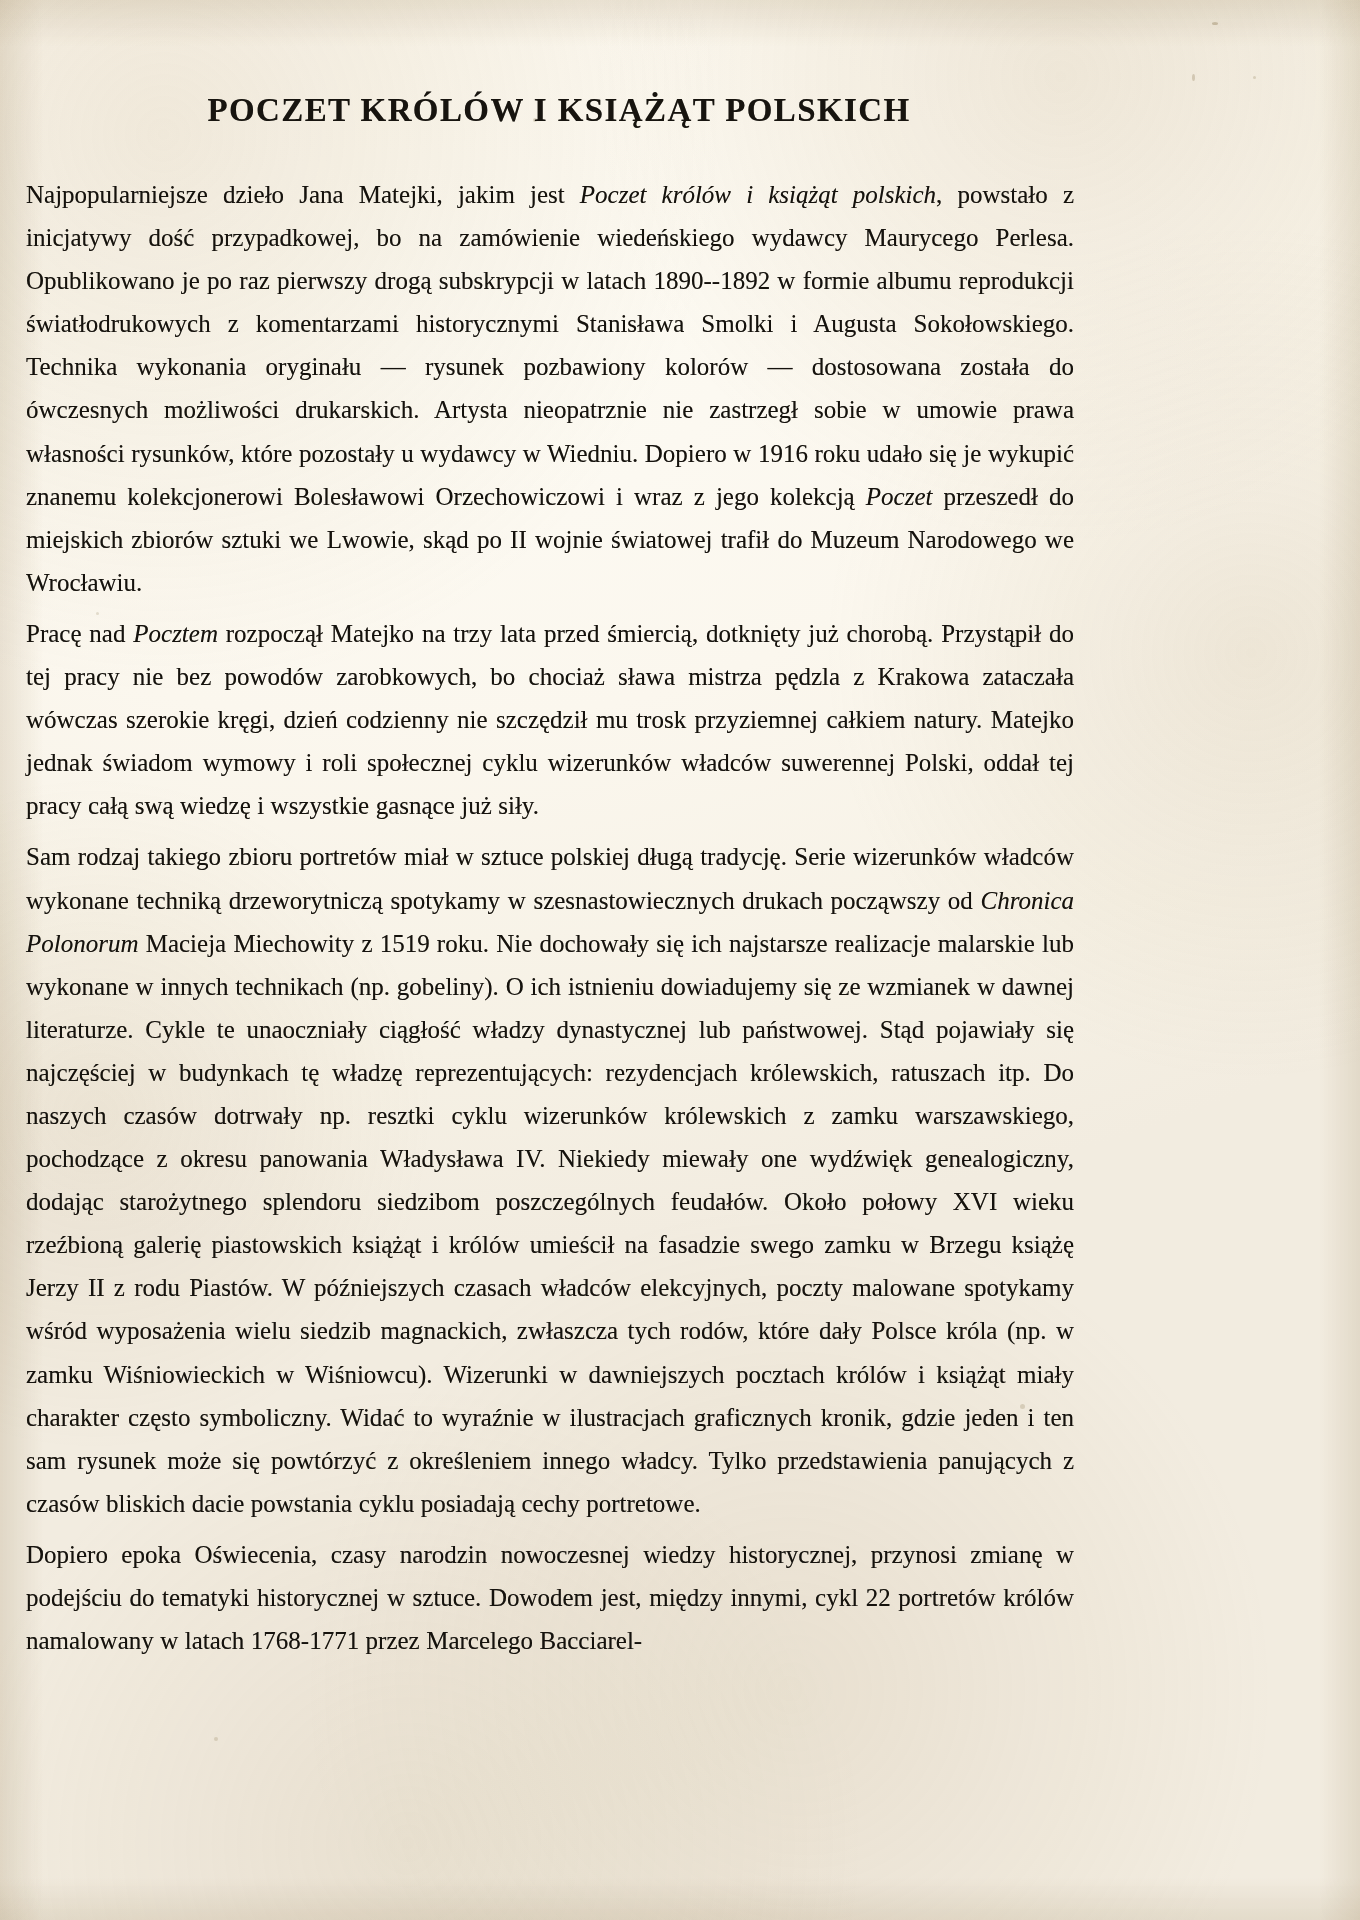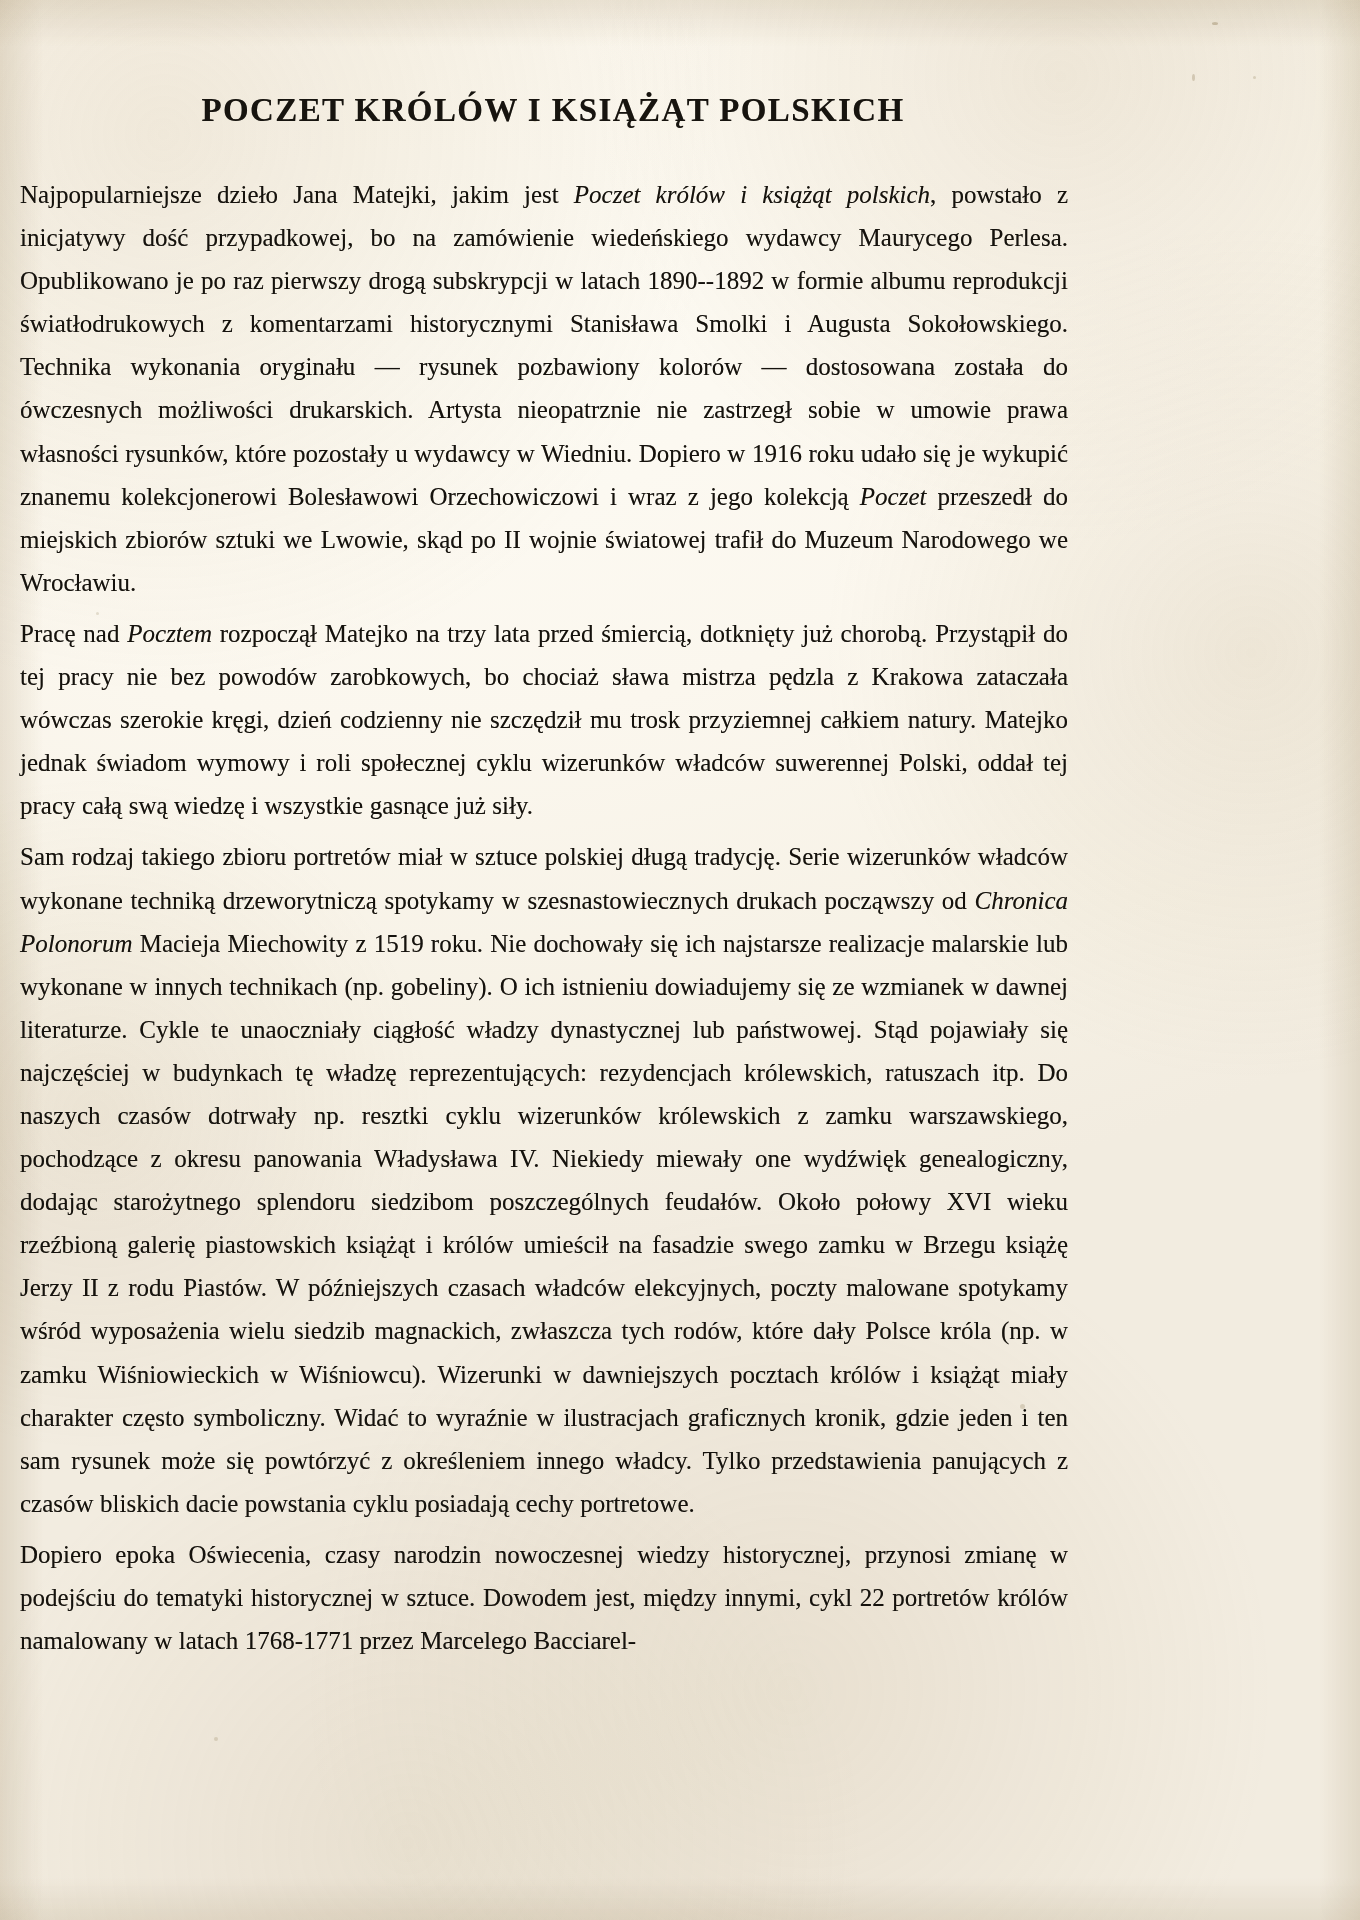--- a/index.html
+++ b/index.html
@@ -53,21 +53,21 @@
   .speck {
     position: absolute;
     background: #9c8a66;
     border-radius: 50%;
     opacity: .45;
     pointer-events: none;
   }
 
   .text-block {
     position: absolute;
-    left: 12px;
+    left: 18px;
     top: 92px;
     width: 1064px;
   }
 
   .doc-title {
     margin: 0 0 44px 0;
     text-align: center;
     font-size: 33px;
     font-weight: 700;
     letter-spacing: 1.4px;

